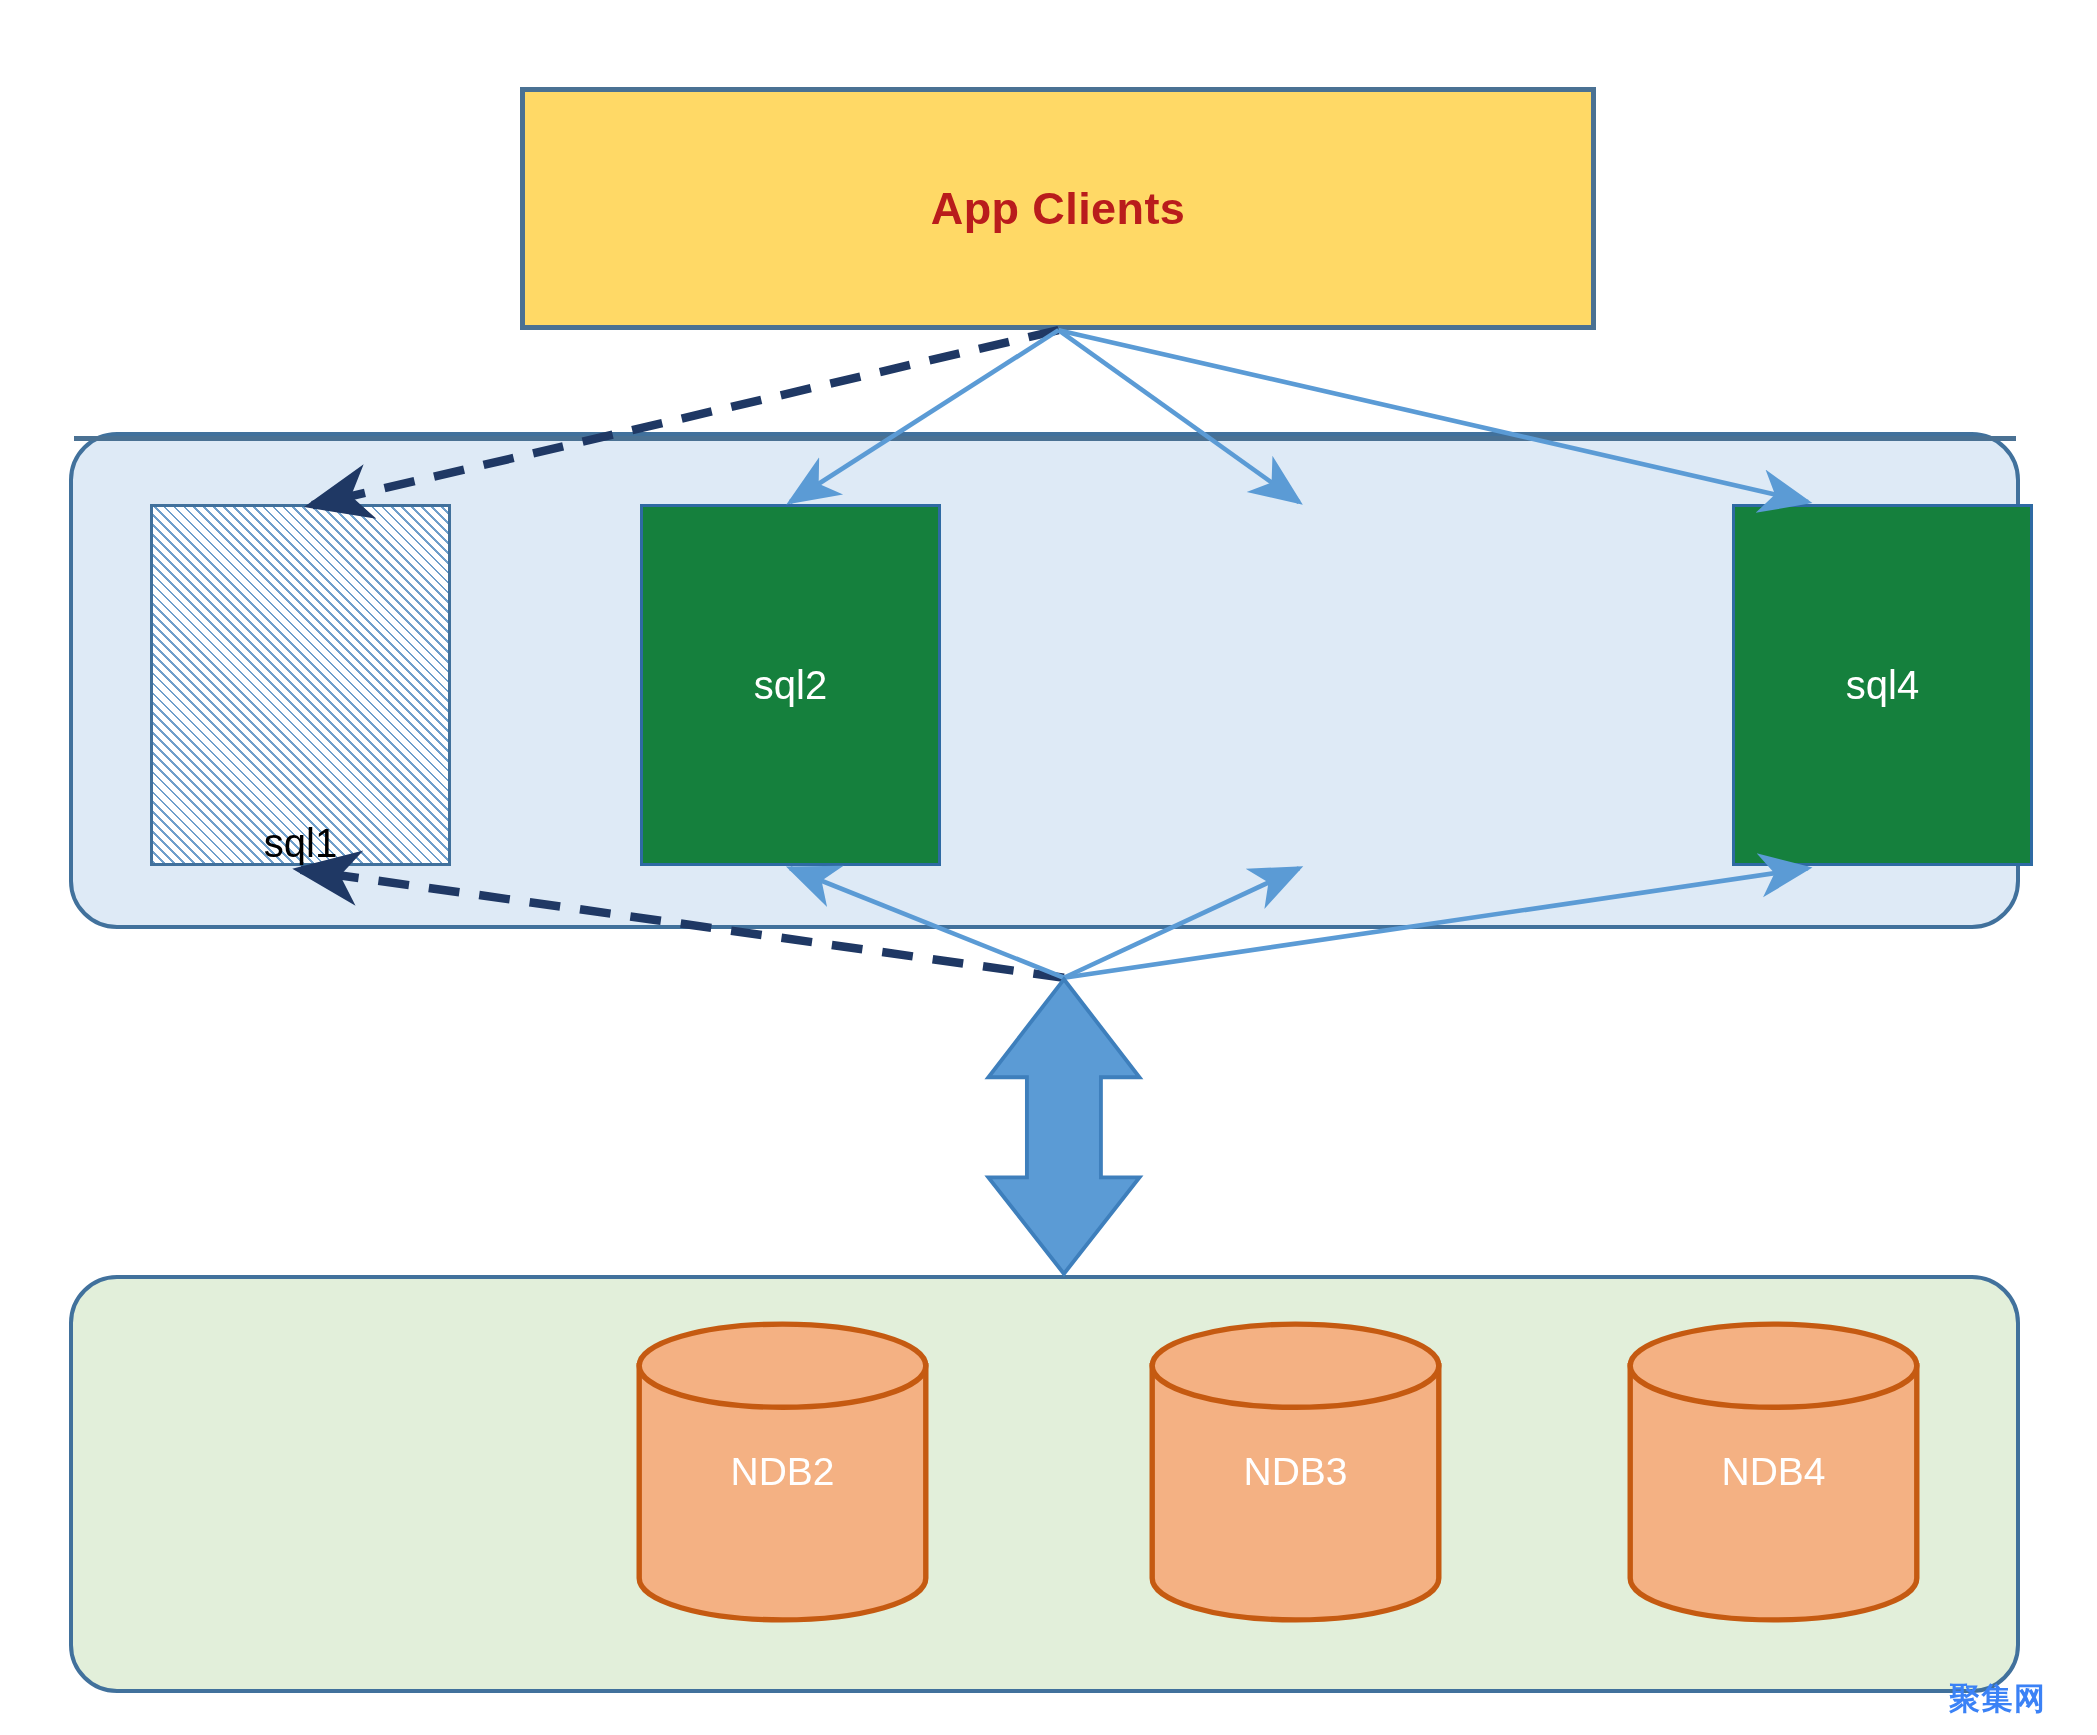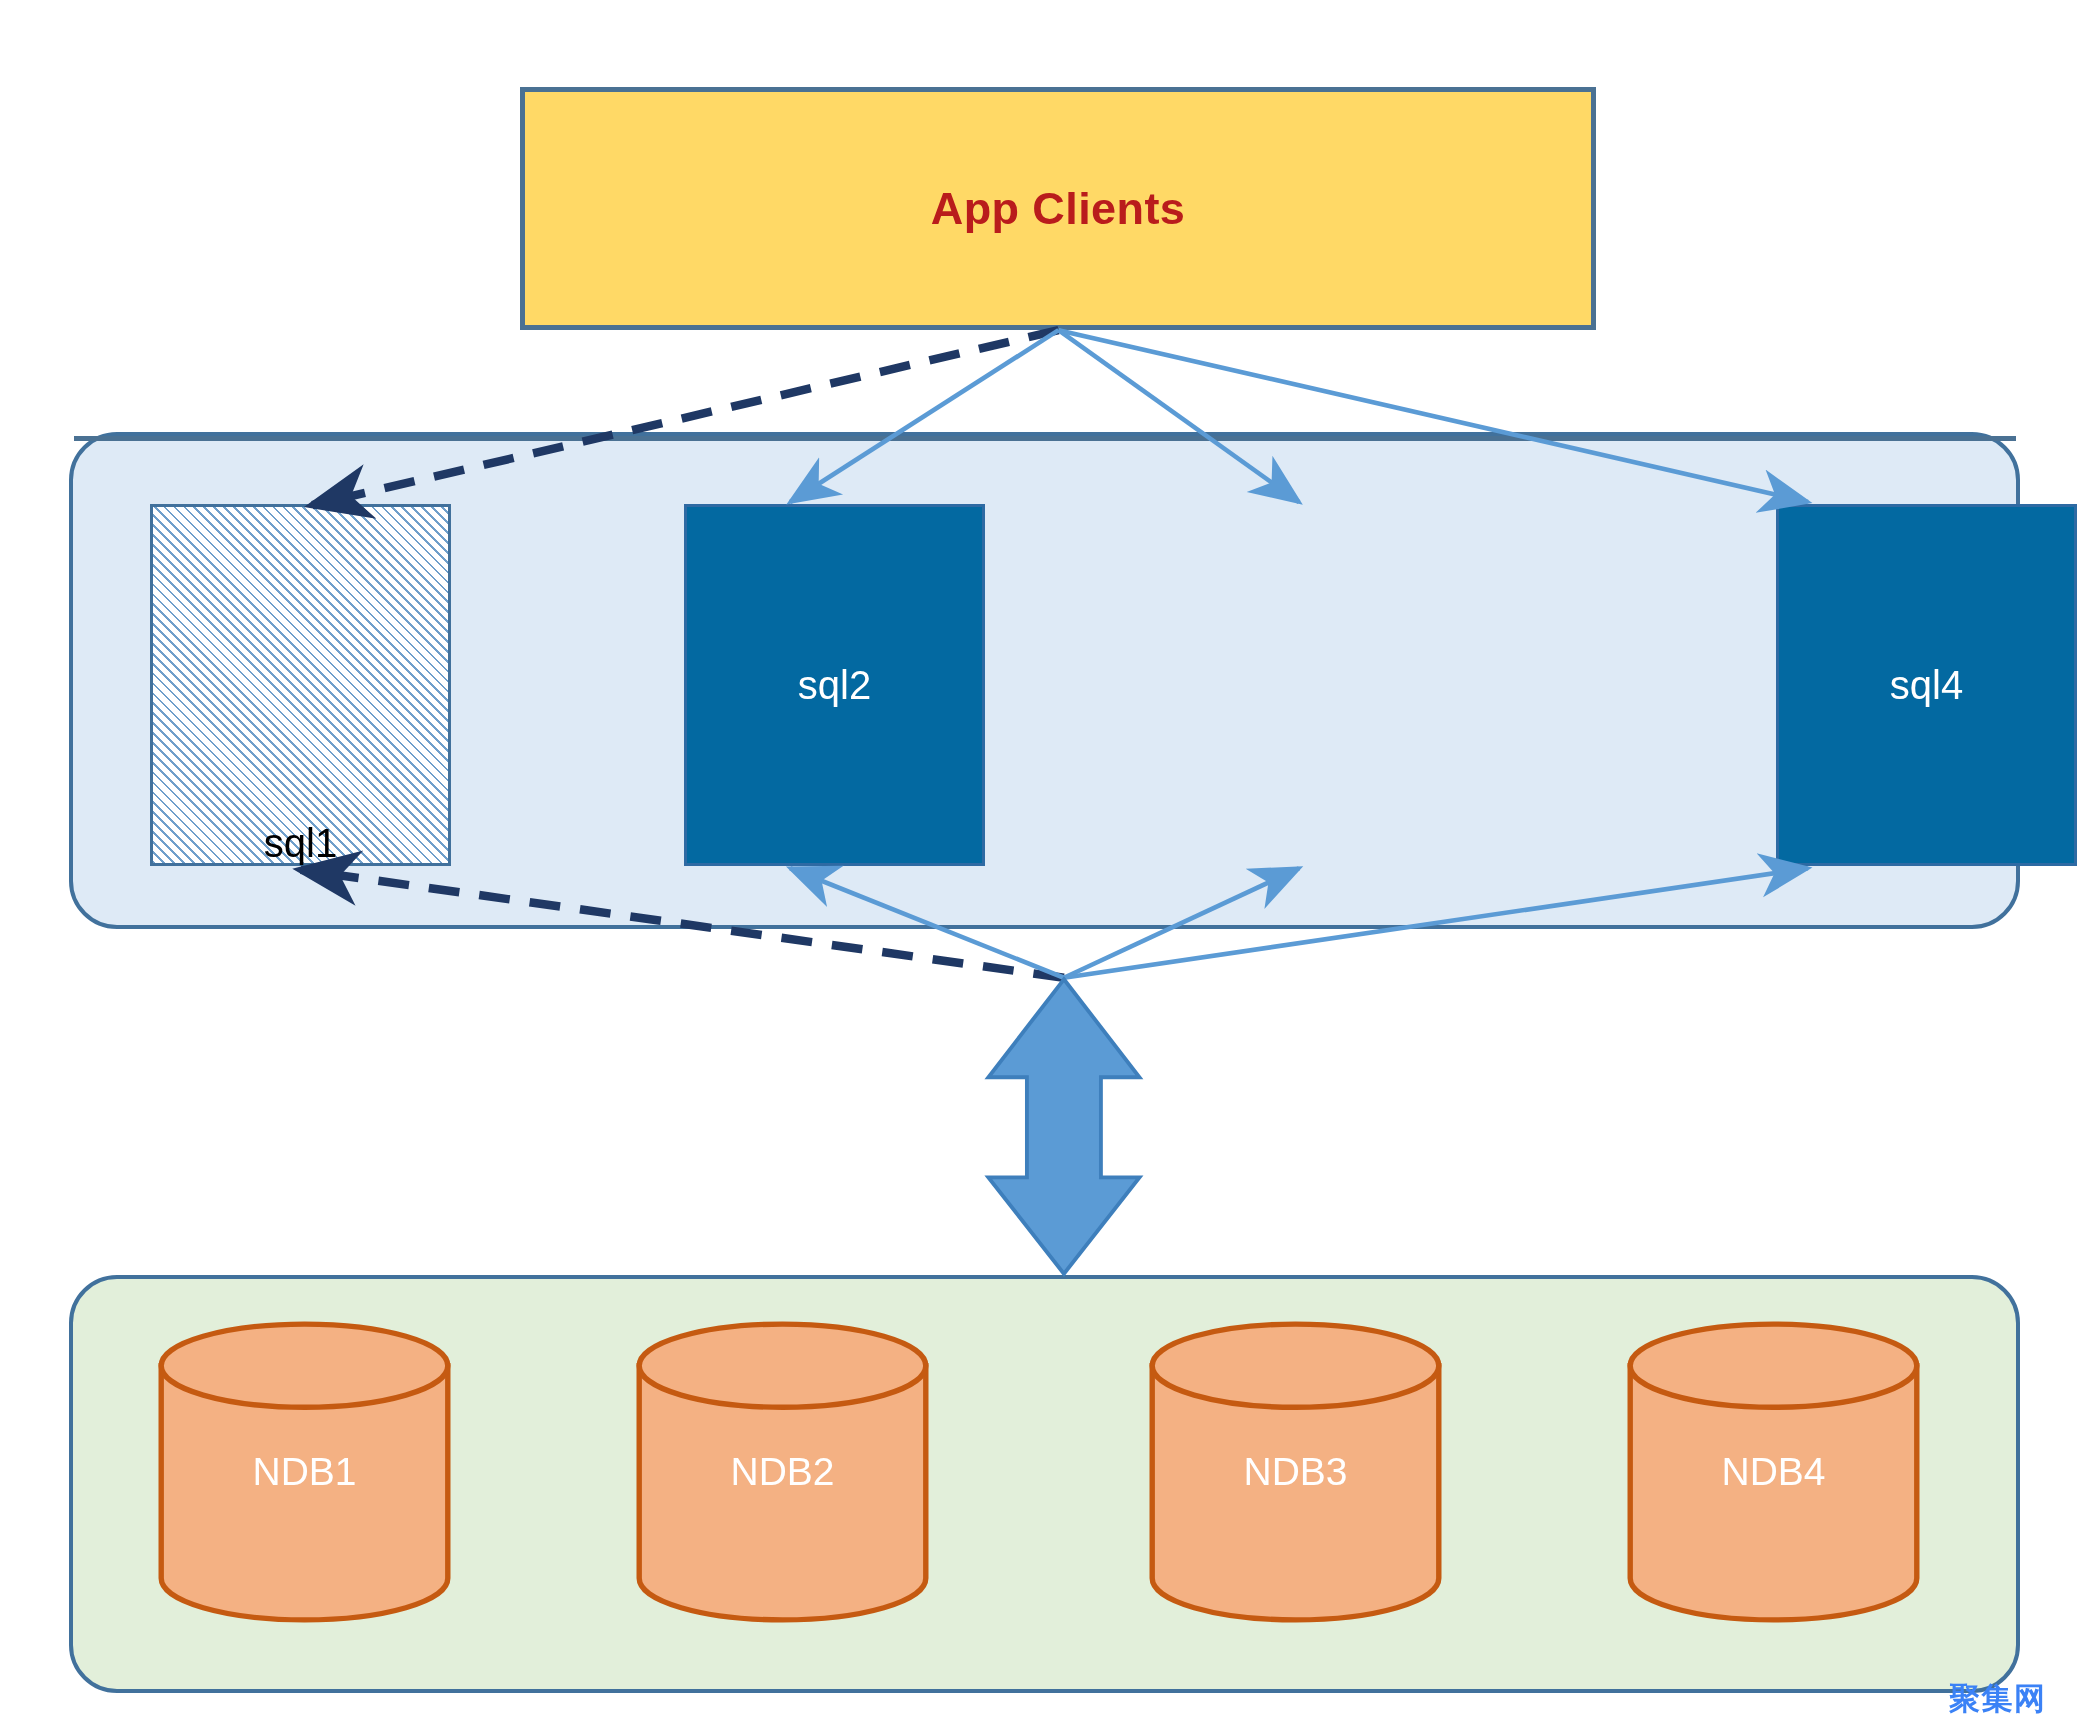--- a/index.html
+++ b/index.html
@@ -28,21 +28,21 @@
   .sql-tier-topline{
     position:absolute;left:74px;top:436px;width:1942px;height:5.4px;
     background:#4A7193;
   }
 
   .sql-node{
     position:absolute;top:504px;width:301px;height:362px;
     box-sizing:border-box;
     display:flex;align-items:center;justify-content:center;
   }
-  .sql-node.filled{ background:#0369a1;border:3.9px solid #2E6AA3;margin-left:44px; }
+  .sql-node.filled{ background:#15803d;border:3.9px solid #2E6AA3; }
   .sql-node.filled .sql-label{ color:#ffffff; }
   .sql-node.hatched{
     border:3.9px solid #41719C;
     background-color:#ffffff;
     background-image:
       repeating-linear-gradient(45deg,
         #6F9FCB 0px,#6F9FCB 1.9px,
         rgba(255,255,255,0) 1.9px,rgba(255,255,255,0) 7px);
   }
   .sql-node.hatched .sql-label{ color:#000000; }
@@ -97,27 +97,20 @@
   </div>
   <div class="sql-node filled n2">
     <span class="sql-label">sql2</span>
   </div>
   <div class="sql-node filled n4">
     <span class="sql-label">sql4</span>
   </div>
 
   <div class="ndb-tier"></div>
 
-  <div class="cyl c1">
-    <svg viewBox="0 0 380 392" width="293" height="302">
-      <path d="M4 58 L4 334 A186 54 0 0 0 376 334 L376 58 Z" fill="#F4B183" stroke="#C55A11" stroke-width="7"></path>
-      <ellipse cx="190" cy="58" rx="186" ry="54" fill="#F4B183" stroke="#C55A11" stroke-width="7"></ellipse>
-    </svg>
-    <span class="cyl-label">NDB1</span>
-  </div>
   <div class="cyl c2">
     <svg viewBox="0 0 380 392" width="293" height="302">
       <path d="M4 58 L4 334 A186 54 0 0 0 376 334 L376 58 Z" fill="#F4B183" stroke="#C55A11" stroke-width="7"></path>
       <ellipse cx="190" cy="58" rx="186" ry="54" fill="#F4B183" stroke="#C55A11" stroke-width="7"></ellipse>
     </svg>
     <span class="cyl-label">NDB2</span>
   </div>
   <div class="cyl c3">
     <svg viewBox="0 0 380 392" width="293" height="302">
       <path d="M4 58 L4 334 A186 54 0 0 0 376 334 L376 58 Z" fill="#F4B183" stroke="#C55A11" stroke-width="7"></path>

